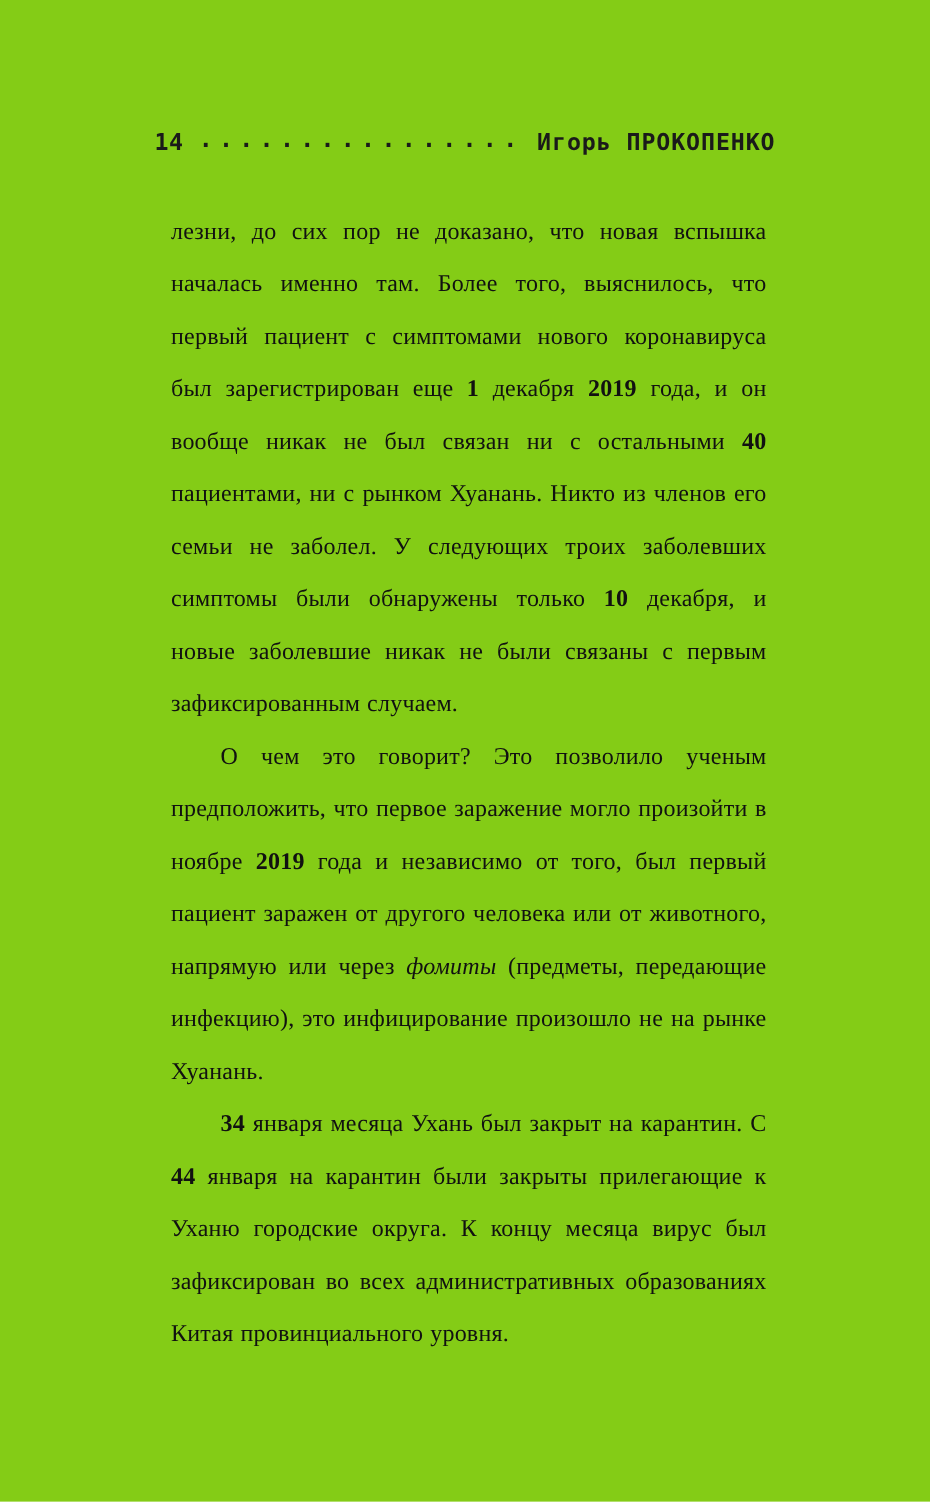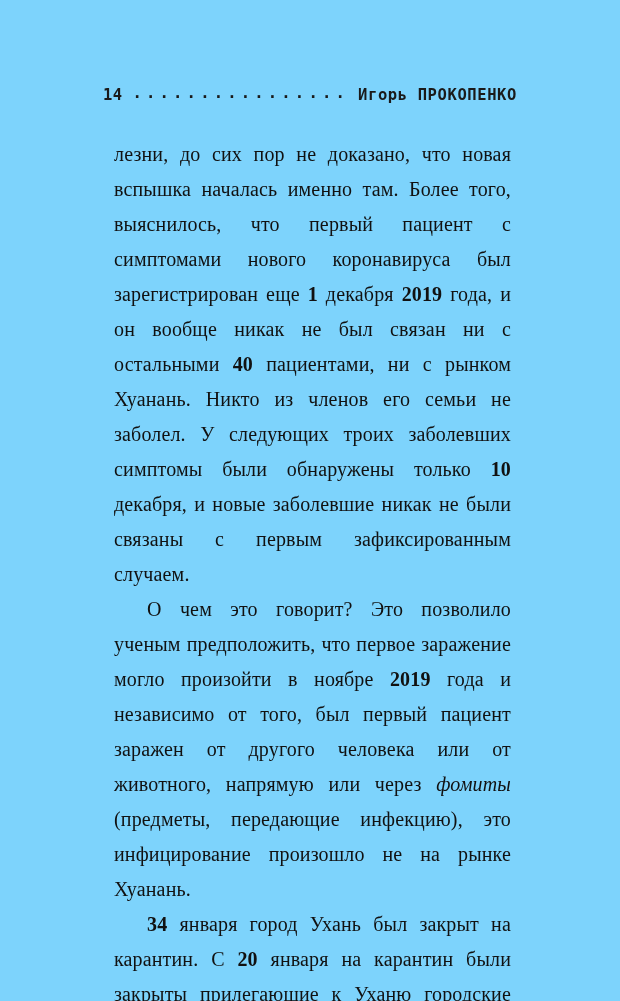--- a/index.html
+++ b/index.html
@@ -13,21 +13,21 @@
     position: relative;
     overflow: hidden;
     font-family: "Liberation Serif", "DejaVu Serif", serif;
     color: #111111;
     -webkit-font-smoothing: antialiased;
   }
 
   .page {
     position: absolute;
     inset: 0;
-    background: #7dd3fc;
+    background: #84cc16;
   }
 
   
   .running-head {
     position: absolute;
     left: 103px;
     top: 86px;
     width: 414px;
     height: 26px;
     display: flex;
@@ -72,21 +72,21 @@
     left: 114px;
     top: 137px;
     width: 397px;
   }
   .para {
     margin: 0;
     text-indent: 33px;
     text-align: justify;
     text-justify: inter-word;
     font-family: "Liberation Serif", "DejaVu Serif", serif;
-    font-size: 20px;
+    font-size: 16px;
     line-height: 35px;
     letter-spacing: 0.15px;
     word-spacing: 0.5px;
     color: #111111;
     hyphens: none;
   }
   .para.first {
     text-indent: 0;
   }
   .para b, .para strong {
@@ -104,16 +104,16 @@
 
   <div class="running-head">
     <span class="folio">14</span>
     <span class="leader">..........................</span>
     <span class="head-author">Игорь ПРОКОПЕНКО</span>
   </div>
 
   <div class="textblock">
       <p class="para first"><span>лезни, до сих пор не доказано, что новая вспышка началась именно там. Более того, выяснилось, что первый пациент с симптомами нового коронавируса был зарегистрирован еще </span><b>1</b><span> декабря </span><b>2019</b><span> года, и он вообще никак не был связан ни с остальными </span><b>40</b><span> пациентами, ни с рынком Хуанань. Никто из членов его семьи не заболел. У следующих троих заболевших симптомы были обнаружены только </span><b>10</b><span> декабря, и новые заболевшие никак не были связаны с первым зафиксированным случаем.</span></p>
       <p class="para"><span>О чем это говорит? Это позволило ученым предположить, что первое заражение могло произойти в ноябре </span><b>2019</b><span> года и независимо от того, был первый пациент заражен от другого человека или от животного, напрямую или через </span><i>фомиты</i><span> (предметы, передающие инфекцию), это инфицирование произошло не на рынке Хуанань.</span></p>
-      <p class="para"><b>34</b><span> января город Ухань был закрыт на карантин. С </span><b>20</b><span> января на карантин были закрыты прилегающие к Уханю городские округа. К концу месяца вирус был зафиксирован во всех административных образованиях Китая провинциального уровня.</span></p>
+      <p class="para"><b>34</b><span> января месяца Ухань был закрыт на карантин. С </span><b>44</b><span> января на карантин были закрыты прилегающие к Уханю городские округа. К концу месяца вирус был зафиксирован во всех административных образованиях Китая провинциального уровня.</span></p>
     </div>
 
 </div>
 
 </body></html>

